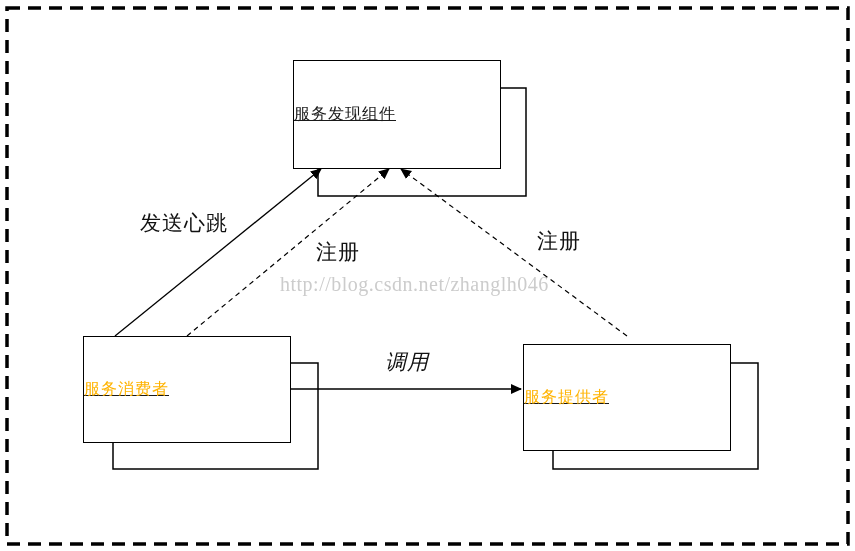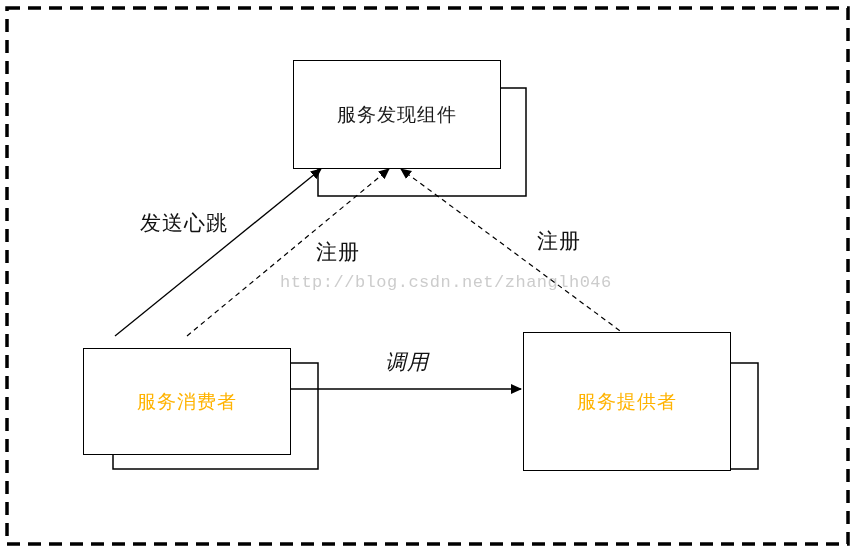--- a/index.html
+++ b/index.html
@@ -23,48 +23,48 @@
     z-index: 1;
   }
   .node-box {
     position: absolute;
     z-index: 2;
     background: #ffffff;
     border: 1.5px solid #000000;
     box-sizing: border-box;
     display: flex;
     align-items: center;
-    justify-content: center;
-    font-size: 19px;
+    font-size: 16px;
     letter-spacing: 1px;
     color: #1a1a1a;
+    text-decoration: underline;
   }
   .node-discovery { left: 293px; top: 60px;  width: 208px; height: 109px; }
-  .node-consumer  { left: 83px;  top: 336px; width: 208px; height: 107px; margin-top: 12px; }
-  .node-provider  { left: 523px; top: 332px; width: 208px; height: 139px; }
+  .node-consumer  { left: 83px;  top: 336px; width: 208px; height: 107px; }
+  .node-provider  { left: 523px; top: 344px; width: 208px; height: 107px; }
   .accent-label { color: #FFB300; }
   .edge-label {
     position: absolute;
     z-index: 3;
     font-size: 21px;
     color: #111111;
     white-space: nowrap;
     letter-spacing: 1px;
   }
   .lbl-heartbeat        { left: 108px; top: 209px; margin-left: 32px; }
   .lbl-register-left    { left: 316px; top: 238px; }
   .lbl-register-right   { left: 537px; top: 227px; }
   .lbl-invoke           { left: 385px; top: 348px; font-style: italic; }
   .watermark {
     position: absolute;
     z-index: 0;
     left: 280px;
     top: 273px;
-    font-family: Liberation Mono, monospace;
-    font-size: 17px;
+    font-family: Liberation Serif, serif;
+    font-size: 20px;
     color: #cccccc;
     letter-spacing: 0.5px;
     white-space: nowrap;
   }
 </style>
 </head>
 <body>
 
 <div class="stage">
 

